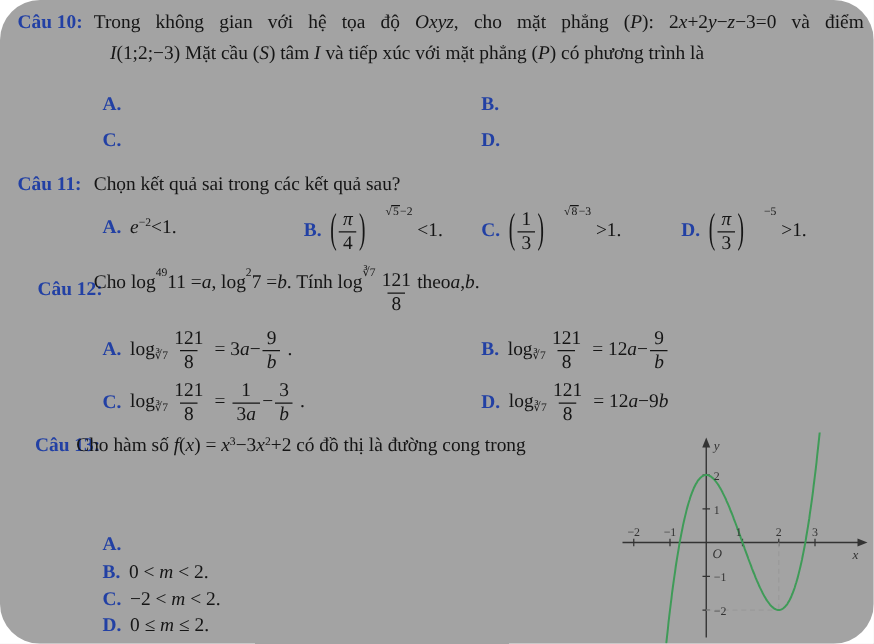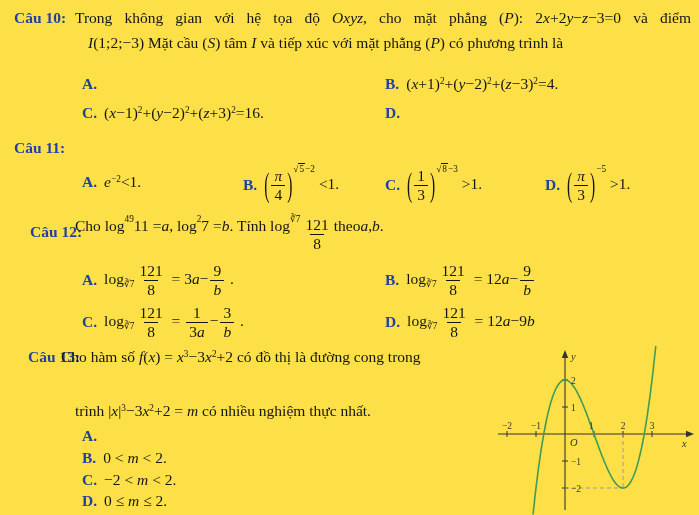--- a/index.html
+++ b/index.html
@@ -4,35 +4,35 @@
 <style>
   :root{
     --accent:#2240a4;
     --text:#151515;
     --curve:#3f9b58;
     --dash:#9a9a9a;
   }
   html,body{margin:0;padding:0;background:#ffffff;}
   .page{
     position:relative;width:699px;height:515px;overflow:hidden;
-    background:#fde047;color:var(--text);
-    font-family:"Liberation Serif",serif;font-size:15.5px;line-height:1.35;
+    background:#a3a3a3;color:var(--text);
+    font-family:"Liberation Serif",serif;font-size:15.5px;line-height:1.35;border-radius:32px;
   }
   .qlabel{position:absolute;font-weight:bold;color:var(--accent);white-space:nowrap;}
   .stem{position:absolute;white-space:nowrap;}
   .stretch{white-space:normal;text-align:justify;text-align-last:justify;}
   .stemflex{display:flex;}
   .opt{position:absolute;display:flex;align-items:center;white-space:nowrap;}
   .opt .okey{color:var(--accent);font-weight:bold;margin-right:7px;}
   .tallopt{height:48px;}
   .medopt{height:44px;}
   i{}
   sup{font-size:60%;line-height:0;vertical-align:baseline;position:relative;top:-0.55em;}
   sub{font-size:60%;line-height:0;vertical-align:baseline;position:relative;top:0.35em;}
-  .hsup{font-size:60%;line-height:0;position:relative;top:-1.75em;margin-left:1px;}
+  .hsup{font-size:60%;line-height:0;position:relative;top:-1.75em;margin-left:16px;}
   .frac{display:inline-flex;flex-direction:column;align-items:center;vertical-align:middle;
         line-height:1.15;text-align:center;margin:0 2px;}
   .frac .num{padding:0 3px;}
   .frac .den{border-top:1px solid currentColor;padding:0 3px;}
   .sqrt .rad{border-top:1px solid currentColor;padding:0 1px;}
   .big{display:inline-block;transform:scaleY(2.15);vertical-align:middle;line-height:1;}
   .graphbox{position:absolute;left:492px;top:346px;width:207px;height:169px;}
   .graphbox svg{display:block;}
   .gtick{font-size:9.5px;fill:#333;font-family:"Liberation Serif",serif;}
   .gvar{font-size:10.5px;font-style:italic;fill:#333;font-family:"Liberation Serif",serif;}
@@ -43,31 +43,30 @@
 <div class="page">
 
   <div class="qlabel" style="left:14px;top:8px">Câu 10:</div>
   <div class="stem stretch" style="left:75px;top:8px;width:616px">Trong không gian với hệ tọa độ <i>Oxyz</i>, cho mặt phẳng (<i>P</i>): 2<i>x</i>+2<i>y</i>−<i>z</i>−3=0 và điểm</div>
   <div class="stem" style="left:88px;top:33px"><i>I</i>(1;2;−3) Mặt cầu (<i>S</i>) tâm <i>I</i> và tiếp xúc với mặt phẳng (<i>P</i>) có phương trình là</div>
   <div class="opt" style="left:82px;top:74px">
     <span class="okey">A.</span>
   </div>
   <div class="opt" style="left:385px;top:74px">
     <span class="okey">B.</span>
-    <span>(<i>x</i>+1)<sup>2</sup>+(<i>y</i>−2)<sup>2</sup>+(<i>z</i>−3)<sup>2</sup>=4.</span>
   </div>
   <div class="opt" style="left:82px;top:103px">
     <span class="okey">C.</span>
-    <span>(<i>x</i>−1)<sup>2</sup>+(<i>y</i>−2)<sup>2</sup>+(<i>z</i>+3)<sup>2</sup>=16.</span>
   </div>
   <div class="opt" style="left:385px;top:103px">
     <span class="okey">D.</span>
   </div>
 
   <div class="qlabel" style="left:14px;top:138px">Câu 11:</div>
+  <div class="stem" style="left:75px;top:138px">Chọn kết quả sai trong các kết quả sau?</div>
   <div class="opt" style="left:82px;top:172px">
     <span class="okey">A.</span>
     <span><i>e</i><sup>−2</sup>&lt;1.</span>
   </div>
   <div class="opt tallopt" style="left:243px;top:161px">
     <span class="okey">B.</span>
     <span><span class="big">(</span><span class="frac">
           <span class="num"><i>π</i></span>
           <span class="den">4</span>
         </span><span class="big">)</span><span class="hsup"><span class="sqrt">√<span class="rad">5</span></span>−2</span> &lt;1.</span>
@@ -128,21 +127,20 @@
   <div class="opt medopt" style="left:385px;top:300px">
     <span class="okey">D.</span>
     <span>log<sub>∛7</sub><span class="frac">
           <span class="num">121</span>
           <span class="den">8</span>
         </span> = 12<i>a</i>−9<i>b</i></span>
   </div>
 
   <div class="qlabel" style="left:28px;top:347px">Câu 13:</div>
   <div class="stem" style="left:61px;top:347px">Cho hàm số <i>f</i>(<i>x</i>) = <i>x</i><sup>3</sup>−3<i>x</i><sup>2</sup>+2 có đồ thị là đường cong trong</div>
-  <div class="stem" style="left:75px;top:401px">trình |<i>x</i>|<sup>3</sup>−3<i>x</i><sup>2</sup>+2 = <i>m</i> có nhiều nghiệm thực nhất.</div>
   <div class="opt" style="left:82px;top:426px">
     <span class="okey">A.</span>
   </div>
   <div class="opt" style="left:82px;top:448px">
     <span class="okey">B.</span>
     <span>0 &lt; <i>m</i> &lt; 2.</span>
   </div>
   <div class="opt" style="left:82px;top:470px">
     <span class="okey">C.</span>
     <span>−2 &lt; <i>m</i> &lt; 2.</span>

